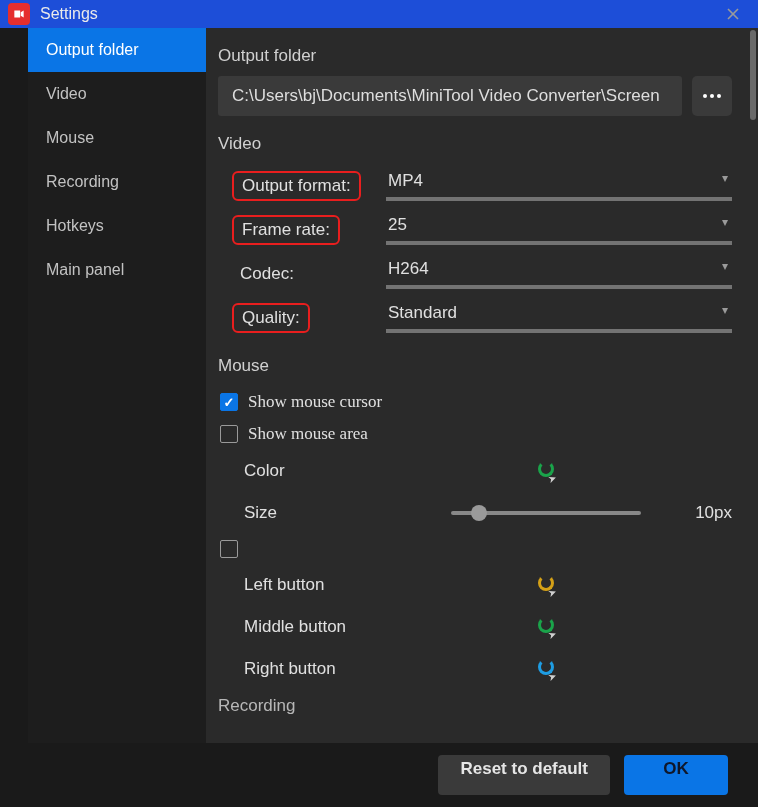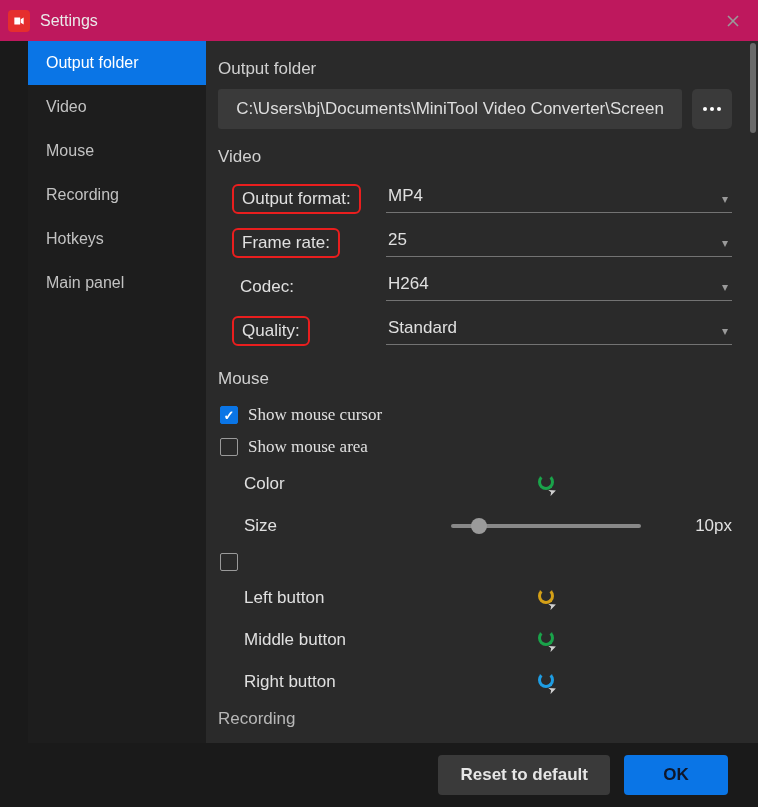--- a/index.html
+++ b/index.html
@@ -1,20 +1,20 @@
 <!DOCTYPE html>
 <html><head>
 <meta charset="utf-8">
 <style>
   * { box-sizing: border-box; margin: 0; padding: 0; }
   html, body { width: 758px; height: 807px; background:#000; font-family: "Segoe UI", Arial, sans-serif; color:#e6e6e6; }
   .window { width:758px; height:807px; background:#1a1a1a; display:flex; flex-direction:column; }
 
   
-  .titlebar { height:41px; display:flex; align-items:center; padding:0 12px 0 8px; background:#be185d; }
+  .titlebar { height:28px; display:flex; align-items:center; padding:0 12px 0 8px; background:#1d4ed8; }
   .titlebar .app-icon { width:22px; height:22px; border-radius:4px; background:#e52e2e; display:flex; align-items:center; justify-content:center; margin-right:10px; }
   .titlebar .app-icon svg { width:14px; height:14px; fill:#fff; }
   .titlebar .title { font-size:16px; font-weight:500; color:#eaeaea; }
   .titlebar .spacer { flex:1; }
   .titlebar .close { width:26px; height:26px; display:flex; align-items:center; justify-content:center; color:#9a9a9a; cursor:pointer; }
   .titlebar .close svg { width:12px; height:12px; stroke:#9a9a9a; stroke-width:1.6; }
 
   
   .body { flex:1; display:flex; overflow:hidden; position:relative;padding-left:28px; }
   .sidebar { width:178px; background:#1d1d1d; display:flex; flex-direction:column; }
@@ -23,31 +23,31 @@
 
   .contentwrap { flex:1; background:#2a2a2a; position:relative; overflow:hidden; }
   .content { position:absolute; left:0; top:0; right:8px; bottom:0; padding:12px 18px 6px 12px; overflow:hidden; }
   .scrollbar-track { position:absolute; right:2px; top:2px; width:6px; height:100%; }
   .scrollbar-thumb { position:absolute; top:0; width:6px; height:90px; background:#6a6a6a; border-radius:3px; }
 
   .section-head { font-size:17px; color:#d0d0d0; margin:6px 0 10px 0; }
 
   
   .folder-row { display:flex; align-items:center; gap:10px; margin-bottom:18px; }
-  .folder-field { flex:1; height:40px; background:#3a3a3a; border-radius:3px; display:flex; align-items:center; padding:0 14px; font-size:17px; color:#dedede; overflow:hidden; white-space:nowrap;justify-content:center; }
+  .folder-field { flex:1; height:40px; background:#3a3a3a; border-radius:3px; display:flex; align-items:center; padding:0 14px; font-size:17px; color:#dedede; overflow:hidden; white-space:nowrap; }
   .browse-btn { width:40px; height:40px; background:#3a3a3a; border-radius:5px; display:flex; align-items:center; justify-content:center; cursor:pointer; }
   .browse-btn .dots { display:flex; gap:3px; }
   .browse-btn .dots span { width:4px; height:4px; background:#fff; border-radius:50%; }
 
   
   .row { display:flex; align-items:center; height:44px; }
   .row .label-wrap { width:168px; padding-left:14px; }
   .row .label { display:inline-block; font-size:17px; color:#e0e0e0; padding:3px 8px; }
   .row .label.hl { border:2.5px solid #e91e1e; border-radius:6px; }
-  .row .dropdown { flex:1; display:flex; align-items:flex-end; justify-content:space-between; border-bottom:1px solid #737373; padding:0 4px 6px 2px; cursor:pointer; }
+  .row .dropdown { flex:1; display:flex; align-items:flex-start; justify-content:space-between; border-bottom:4px solid #737373; padding:0 4px 6px 2px; cursor:pointer; }
   .row .dropdown .value { font-size:17px; color:#e0e0e0; }
   .row .dropdown .chev { color:#9a9a9a; font-size:12px; }
 
   
   .chk-row { display:flex; align-items:center; gap:10px; padding:6px 0; margin-left:2px; }
   .chk { width:18px; height:18px; border:1.5px solid #9a9a9a; border-radius:2px; display:flex; align-items:center; justify-content:center; }
   .chk.checked { background:#0a75e6; border-color:#0a75e6; }
   .chk.checked::after { content:"✓"; color:#fff; font-size:13px; font-weight:bold; }
   .chk-label { font-size:17px; color:#e0e0e0;font-family:Liberation Serif, serif; }
 
@@ -61,21 +61,21 @@
   .ring.yellow { border-color:#d4a017; }
   .ring.blue { border-color:#1e9de3; }
   .sub-row .value-right { width:60px; text-align:right; font-size:17px; color:#e0e0e0; }
 
   .slider-wrap { flex:1; display:flex; justify-content:center; }
   .slider { width:190px; height:4px; background:#888; border-radius:2px; position:relative; }
   .slider .knob { position:absolute; top:-6px; left:20px; width:16px; height:16px; border-radius:50%; background:#9a9a9a; }
 
   
   .footer { height:64px; background:#1a1a1a; display:flex; align-items:center; justify-content:flex-end; gap:14px; padding-right:30px; }
-  .btn { height:40px; padding:16px 22px; display:flex; align-items:center; justify-content:center; border-radius:4px; font-size:17px; font-weight:600; cursor:pointer; }
+  .btn { height:40px; padding:4px 22px; display:flex; align-items:flex-start; justify-content:center; border-radius:4px; font-size:17px; font-weight:600; cursor:pointer; }
   .btn.secondary { background:#3a3a3a; color:#e6e6e6; }
   .btn.primary { background:#0a75e6; color:#0f172a; min-width:104px; }
 
   .recording-peek { font-size:17px; color:#d0d0d0; margin-top:6px; opacity:.85;}
 </style>
 </head>
 <body>
 
 <div class="window">
 

